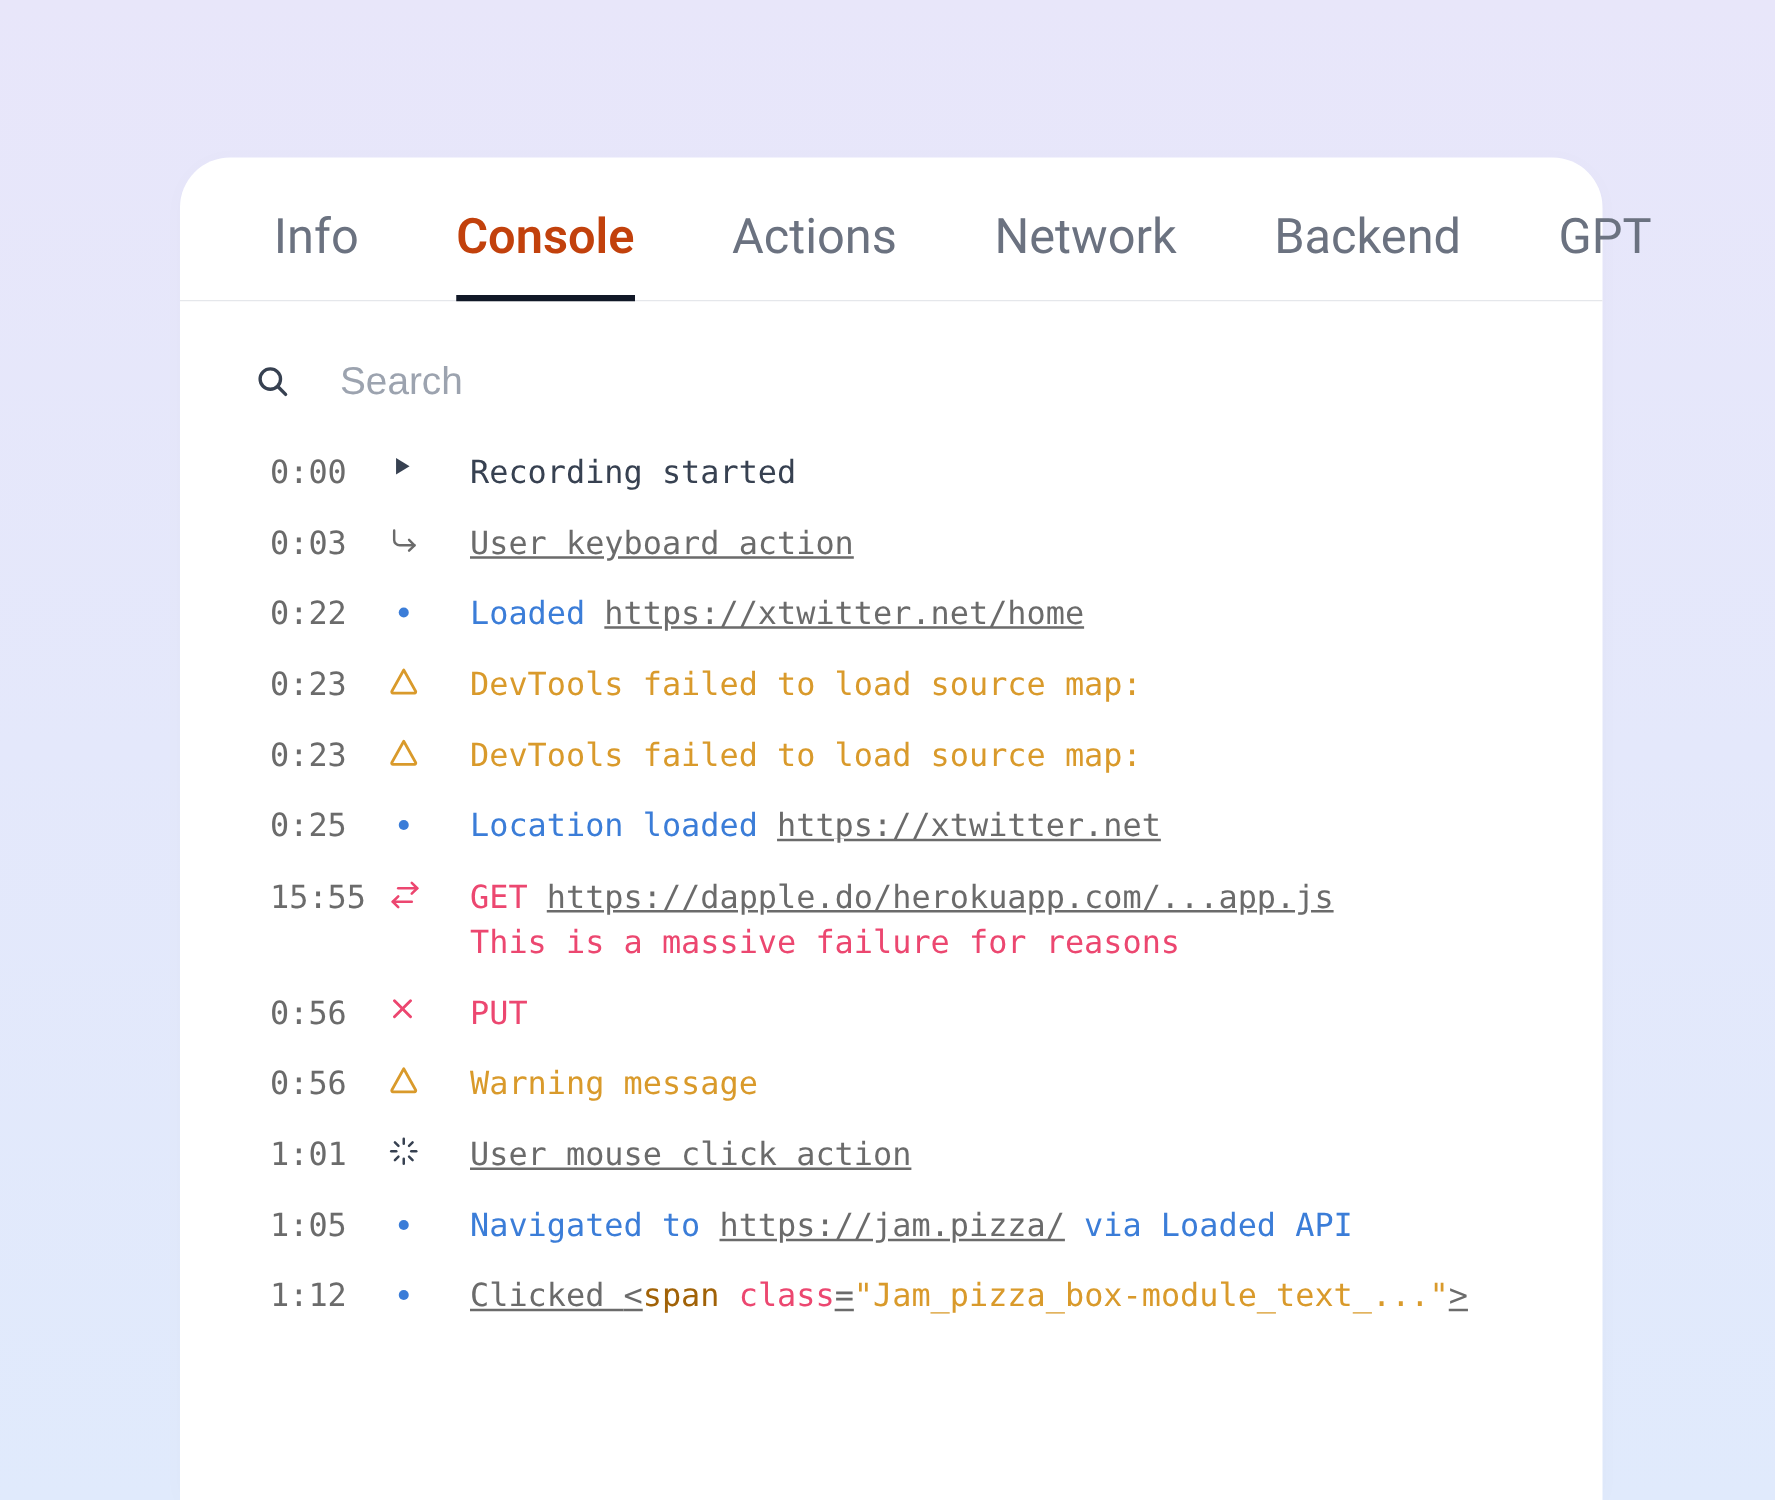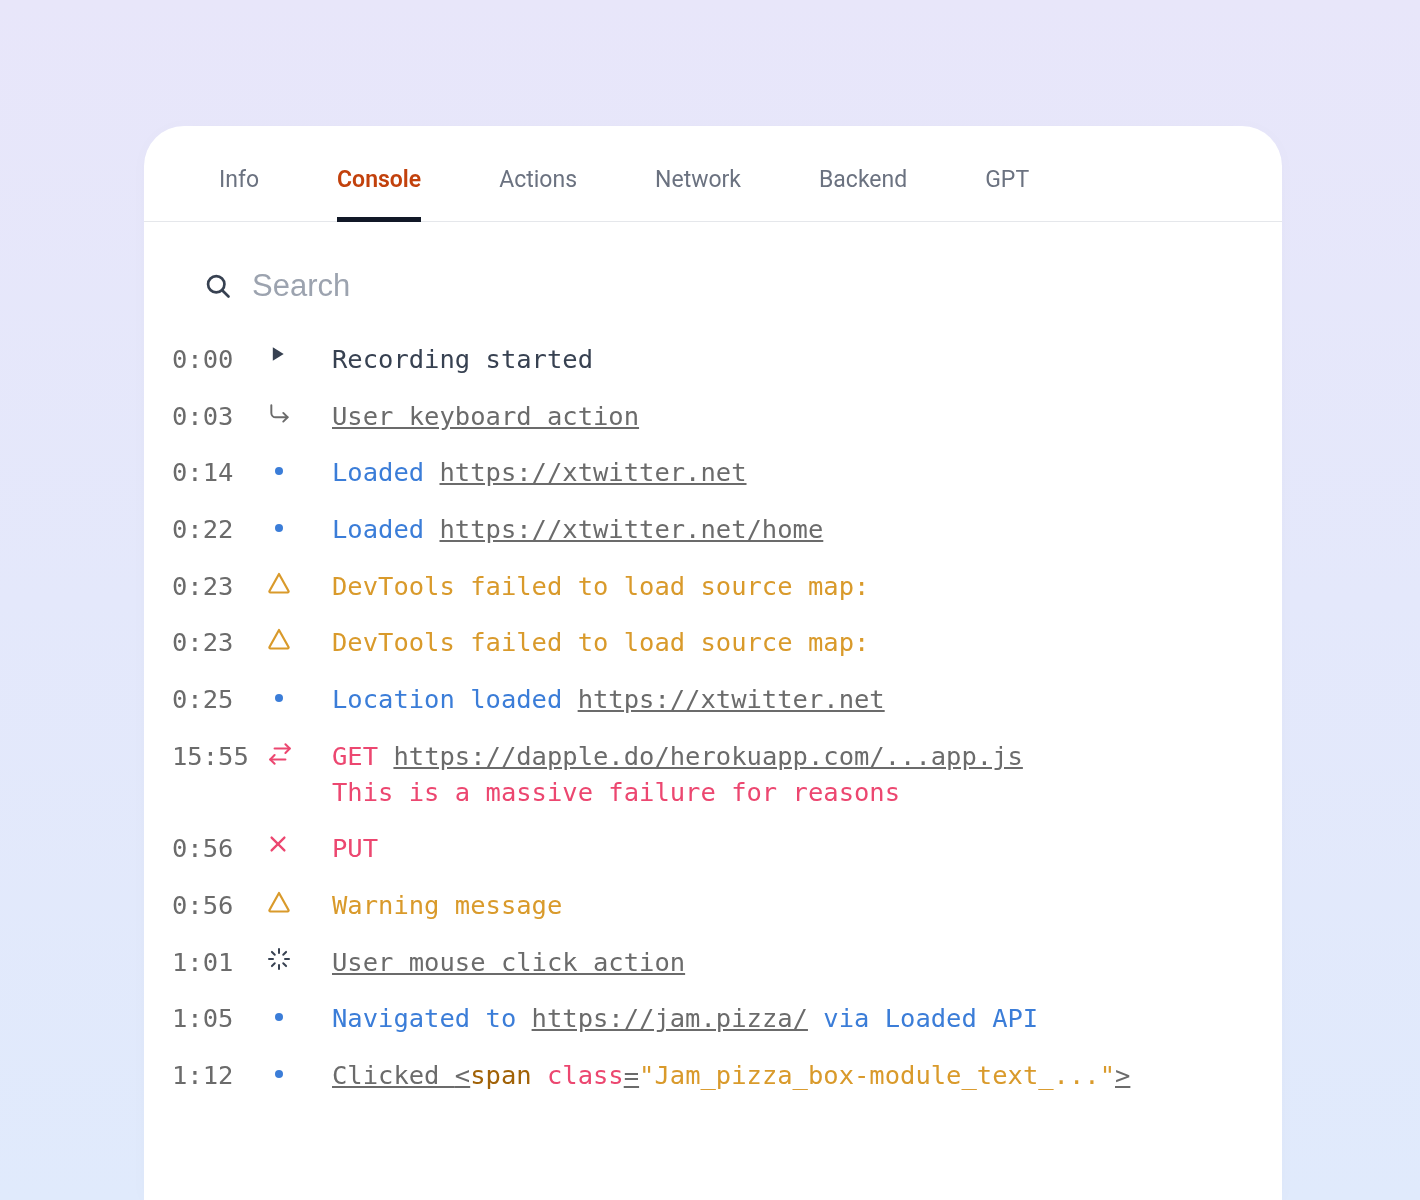--- a/index.html
+++ b/index.html
@@ -19,21 +19,21 @@
   height: 1074px;
   box-shadow: 0 2px 20px rgba(0,0,0,0.02);
 }
 .tabs {
   display: flex;
   gap: 78px;
   padding: 40px 75px 0 75px;
   border-bottom: 1px solid #e5e7eb;
 }
 .tab {
-  font-size: 23px;
+  font-size: 39px;
   color: #6b7280;
   padding-bottom: 28px;
   cursor: pointer;
   position: relative;
 }
 .tab.active {
   color: #c2410c;
   font-weight: 600;
 }
 .tab.active::after {
@@ -41,35 +41,35 @@
   position: absolute;
   bottom: -1px;
   left: 0;
   right: 0;
   height: 5px;
   background: #111827;
 }
 .search-bar {
   display: flex;
   align-items: center;
-  gap: 20px;
+  gap: 40px;
   padding: 46px 77px 18px 60px;
 }
 .search-bar svg { flex-shrink: 0; }
 .search-input {
   border: none;
   font-size: 31px;
   color: #6b7280;
   outline: none;
   width: 400px;
   background: transparent;
 }
 .search-input::placeholder { color: #9ca3af; }
 .log {
-  padding: 20px 60px 0 28px;
+  padding: 20px 60px 0 72px;
 }
 .row {
   display: flex;
   align-items: flex-start;
   gap: 0;
   margin-bottom: 21px;
   font-family: ui-monospace, "SF Mono", Menlo, Monaco, Consolas, monospace;
   font-size: 25.5px;
   line-height: 1.4;
 }
@@ -138,27 +138,20 @@
         <span class="ts">0:03</span>
         <span class="ic">
           <svg width="26" height="26" viewBox="0 0 24 24" fill="none" stroke="#6b6b6b" stroke-width="1.8" stroke-linecap="round" stroke-linejoin="round">
             <path d="M4 4v7a4 4 0 0 0 4 4h11"></path>
             <path d="M15 11l4 4-4 4"></path>
           </svg>
         </span>
         <span class="msg"><span class="c-gray">User keyboard action</span></span>
       </div>
       <div class="row">
-        <span class="ts">0:14</span>
-        <span class="ic">
-          <div class="dot-blue"></div>
-        </span>
-        <span class="msg"><span class="c-blue">Loaded </span><a href="#">https://xtwitter.net</a></span>
-      </div>
-      <div class="row">
         <span class="ts">0:22</span>
         <span class="ic">
           <div class="dot-blue"></div>
         </span>
         <span class="msg"><span class="c-blue">Loaded </span><a href="#">https://xtwitter.net/home</a></span>
       </div>
       <div class="row">
         <span class="ts">0:23</span>
         <span class="ic">
           <svg width="24" height="24" viewBox="0 0 24 24" fill="none" stroke="#d99a2b" stroke-width="2.2" stroke-linejoin="round" stroke-linecap="round">

